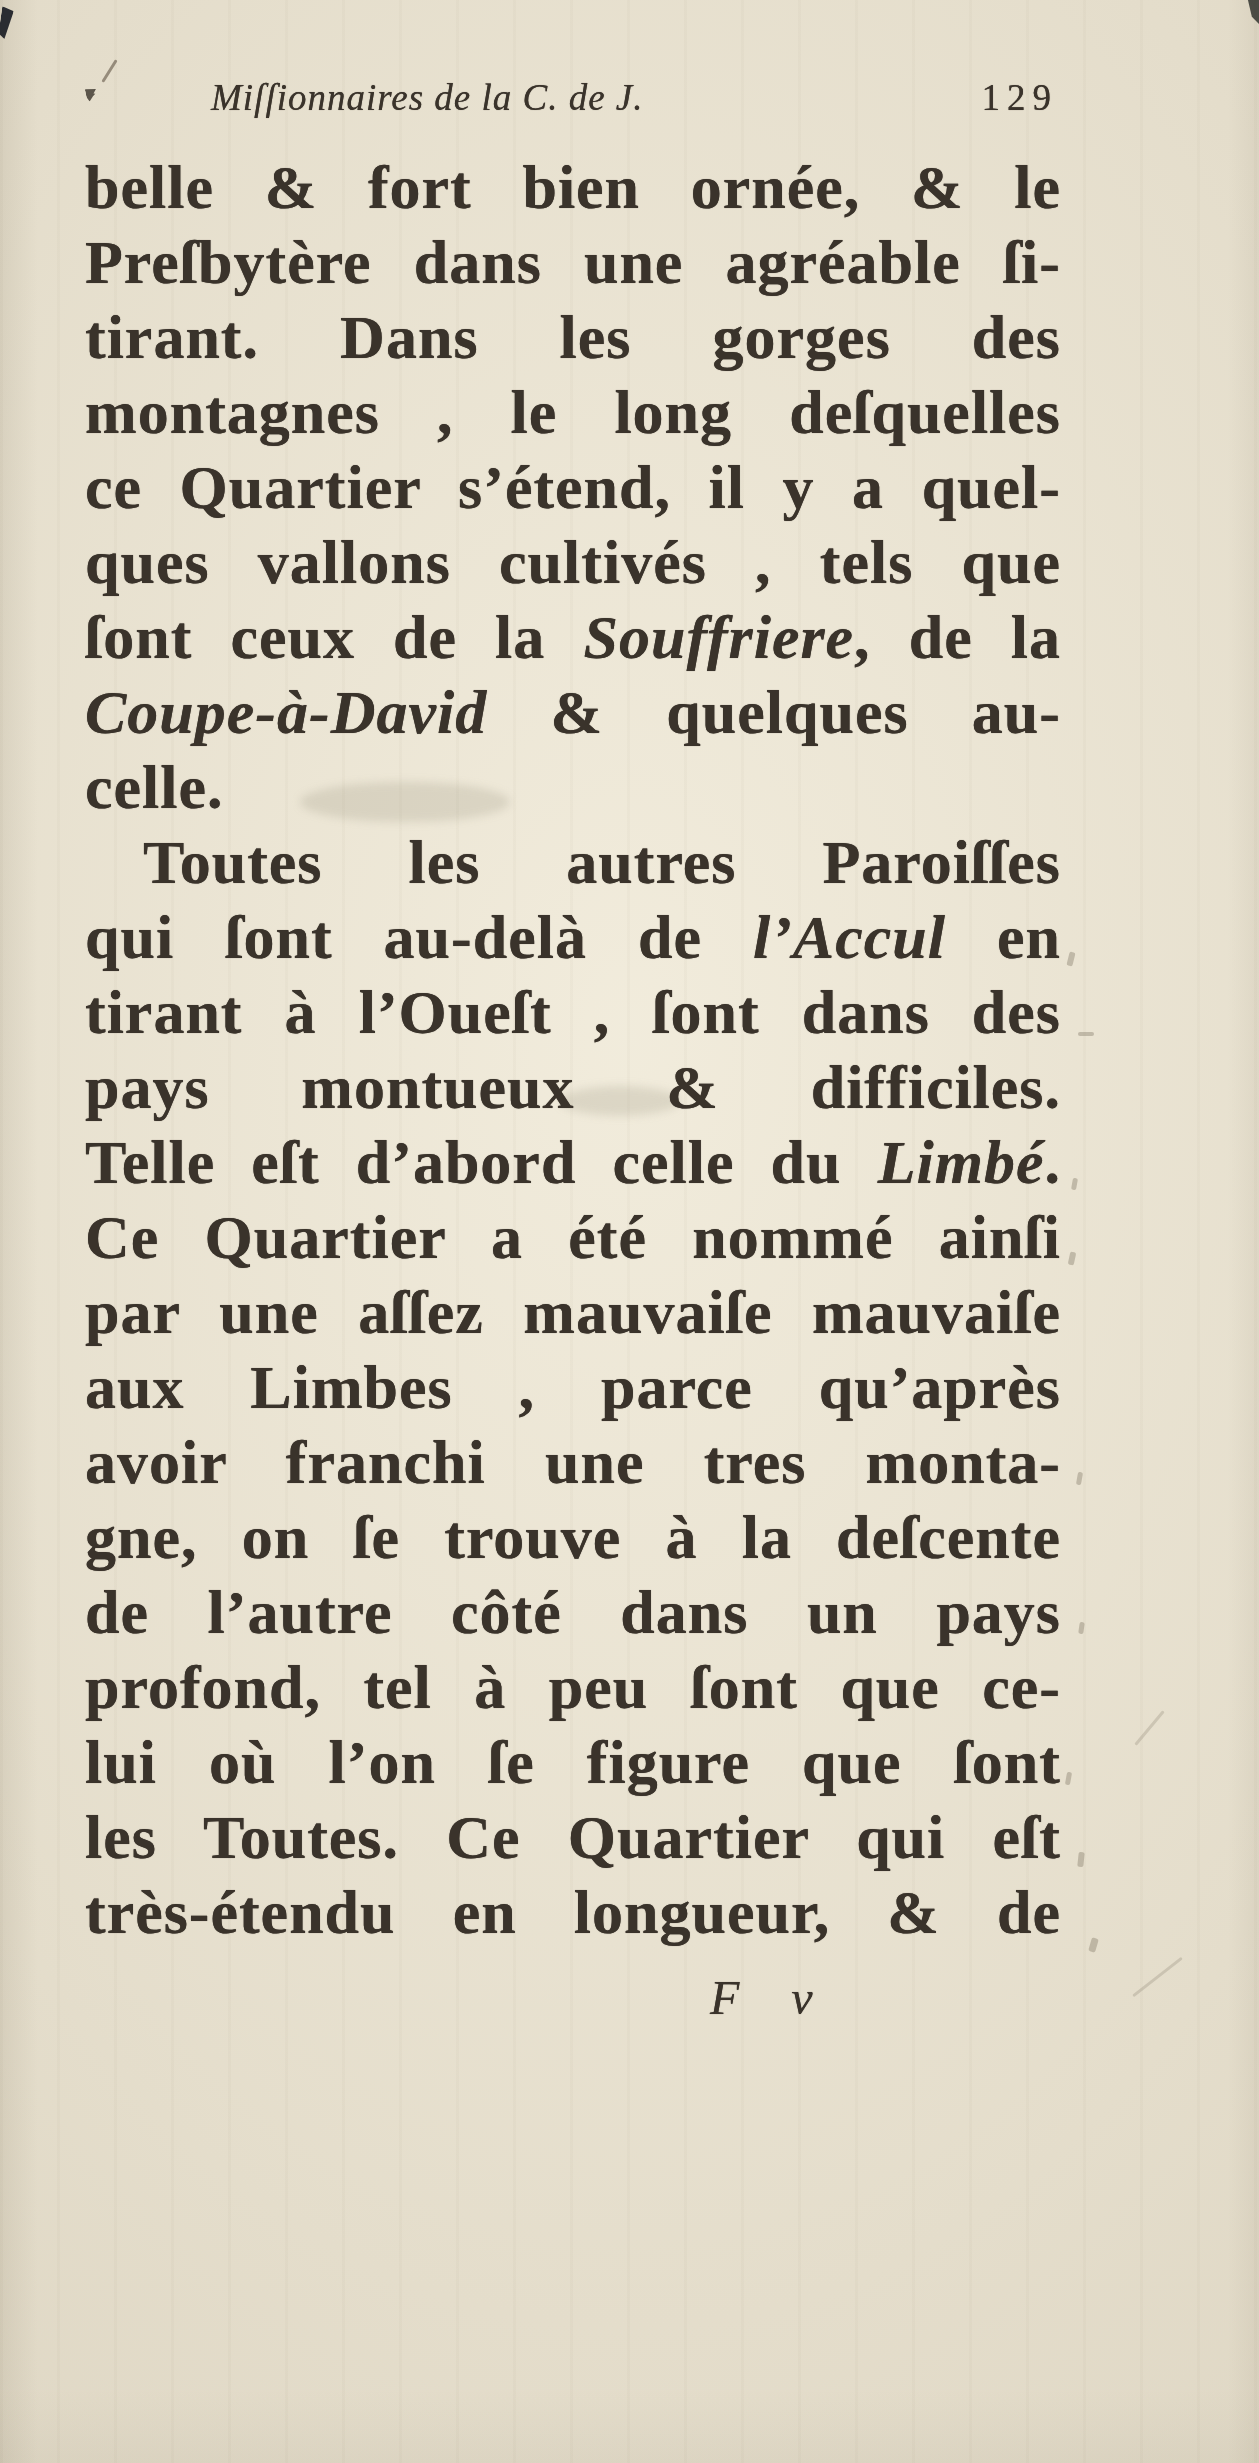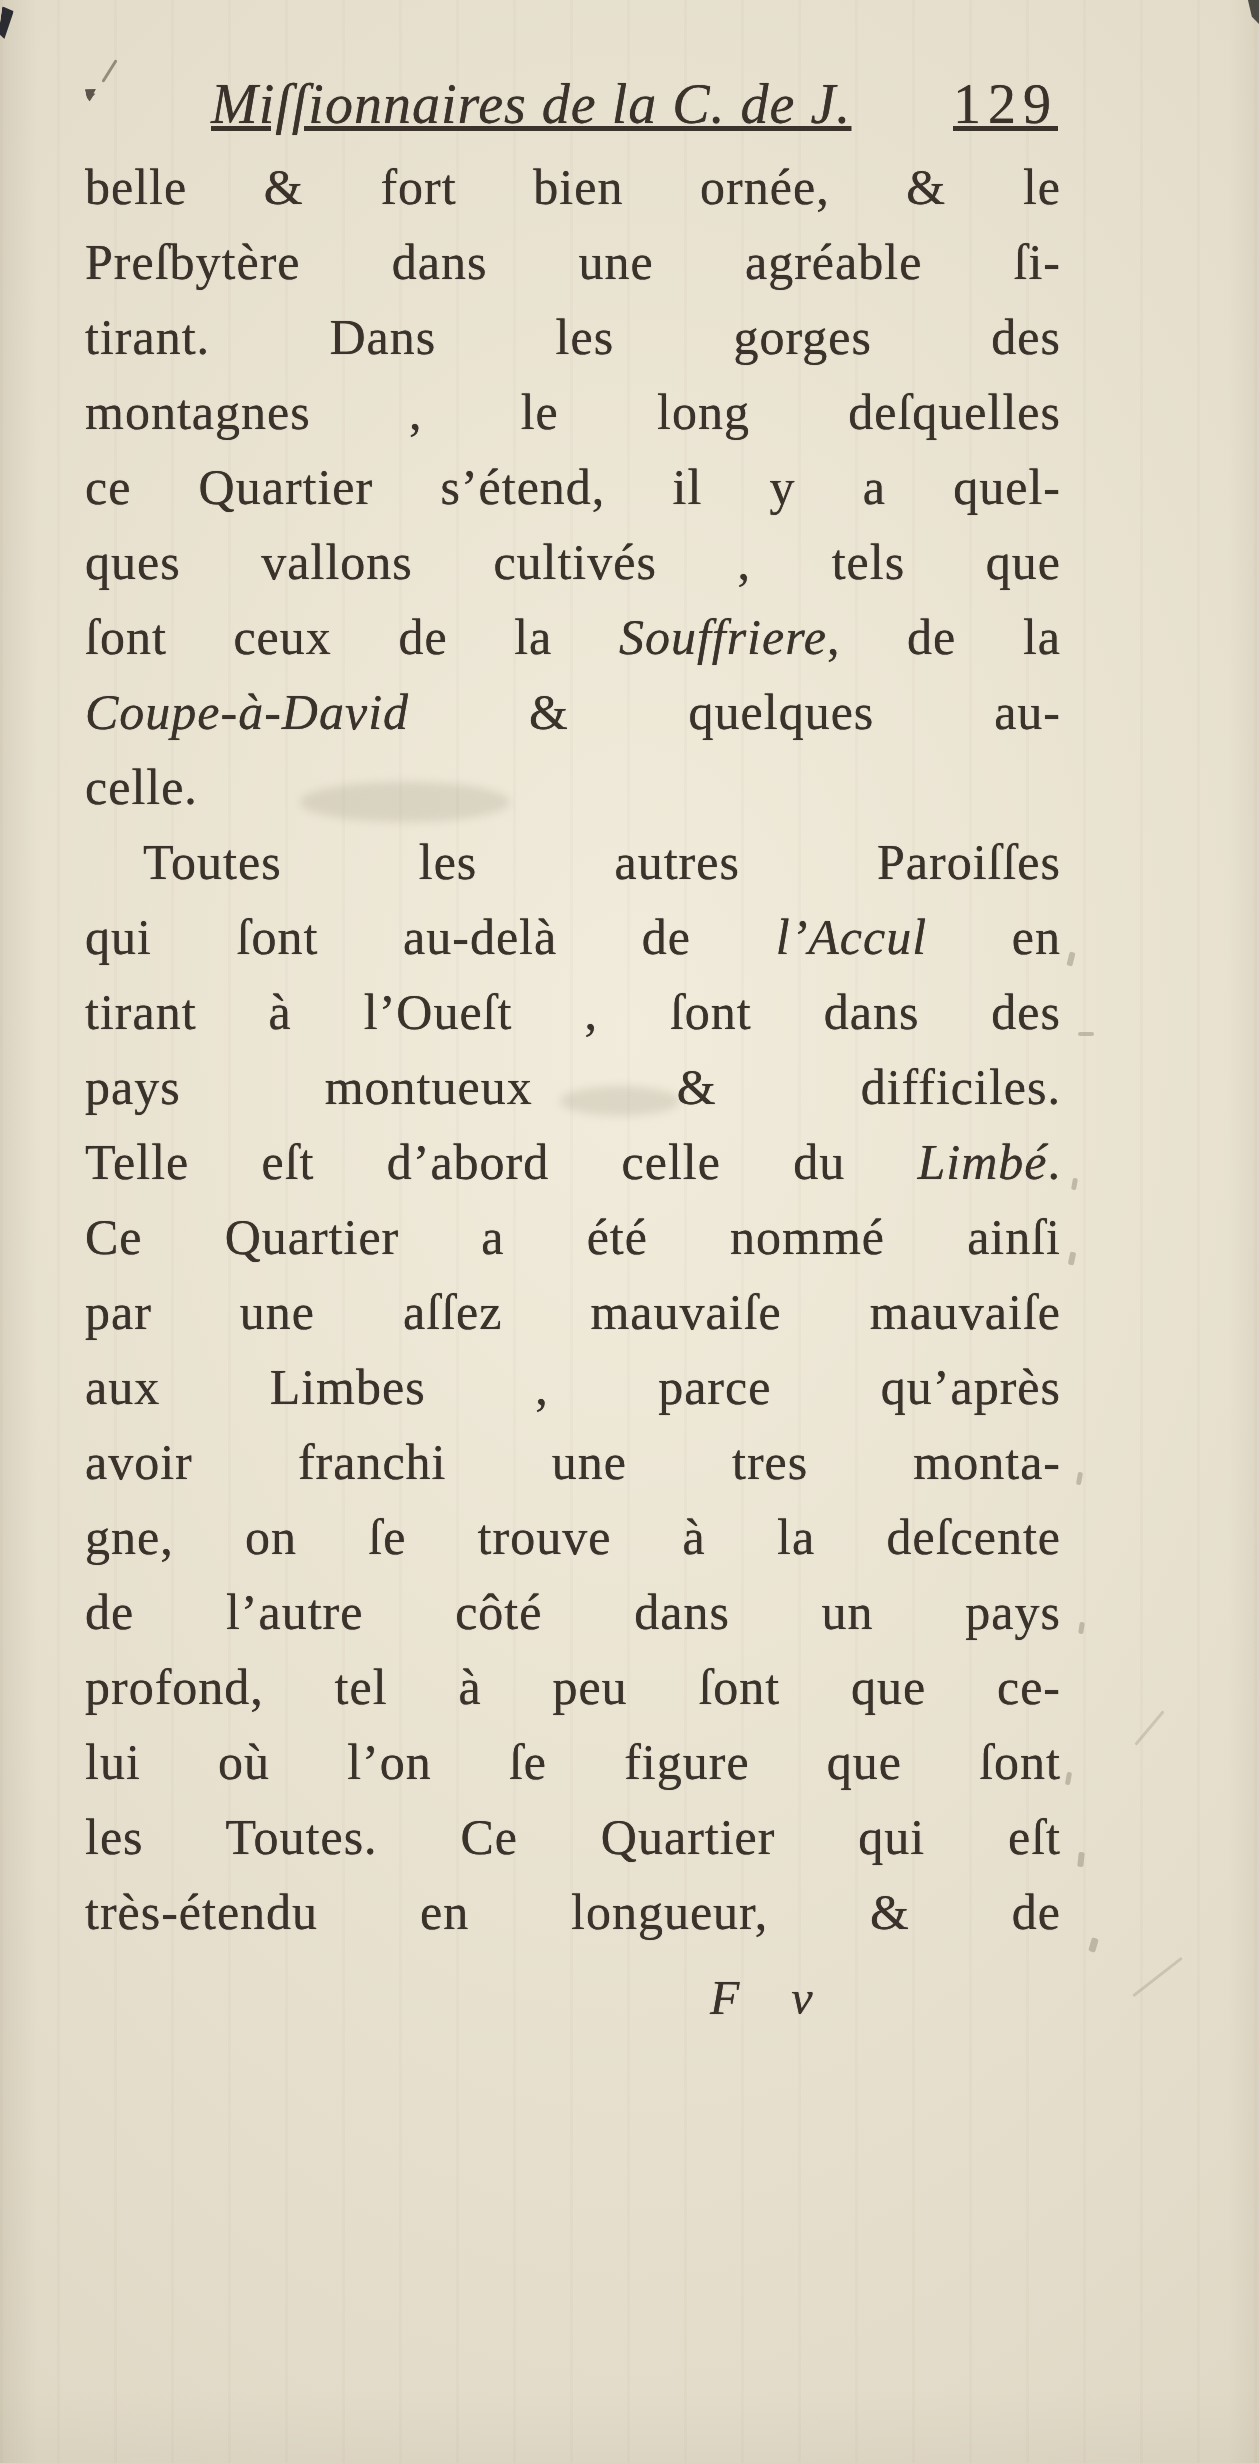--- a/index.html
+++ b/index.html
@@ -16,33 +16,33 @@
       linear-gradient(90deg, rgba(96,84,60,.10), rgba(96,84,60,0) 3%),
       linear-gradient(270deg, rgba(96,84,60,.07), rgba(96,84,60,0) 2.5%),
       linear-gradient(0deg, rgba(96,84,60,.05), rgba(96,84,60,0) 3%),
       repeating-linear-gradient(90deg, rgba(120,106,78,.035) 0 3px, rgba(120,106,78,0) 3px 57px),
       radial-gradient(ellipse 90% 70% at 50% 42%, rgba(255,252,240,.35), rgba(99,86,60,.07) 95%),
       #eae3d1;
   }
   .page-content{position:absolute;inset:0;}
   
   .running-head{
-    position:absolute;left:85px;top:64px;width:975px;height:80px;
+    position:absolute;left:85px;top:58px;width:975px;height:80px;
     display:flex;justify-content:space-between;align-items:baseline;
-    font-size:56px;line-height:80px;
+    font-size:37px;line-height:80px;
     text-shadow:0 0 .7px currentColor;
-    text-decoration:underline;
   }
   .head-title{font-style:italic;margin-left:126px;letter-spacing:1px;}
   .head-page{font-style:normal;letter-spacing:7px;margin-right:2px;}
   
   .text-block{
     position:absolute;left:85px;top:150px;width:976px;
-    font-size:50px;letter-spacing:1px;word-spacing:7px;
+    font-size:62px;letter-spacing:1px;word-spacing:7px;
     text-shadow:0 0 .7px currentColor;
+    font-weight:bold;
   }
   .line{
     height:75px;line-height:75px;overflow:hidden;
     text-align:justify;white-space:normal;
   }
   .line::after{content:"";display:inline-block;width:100%;height:0;}
   .line.nojust{text-align:left;}
   .line.nojust::after{display:none;}
   .line.indent{text-indent:58px;}
   .it{font-style:italic;}

